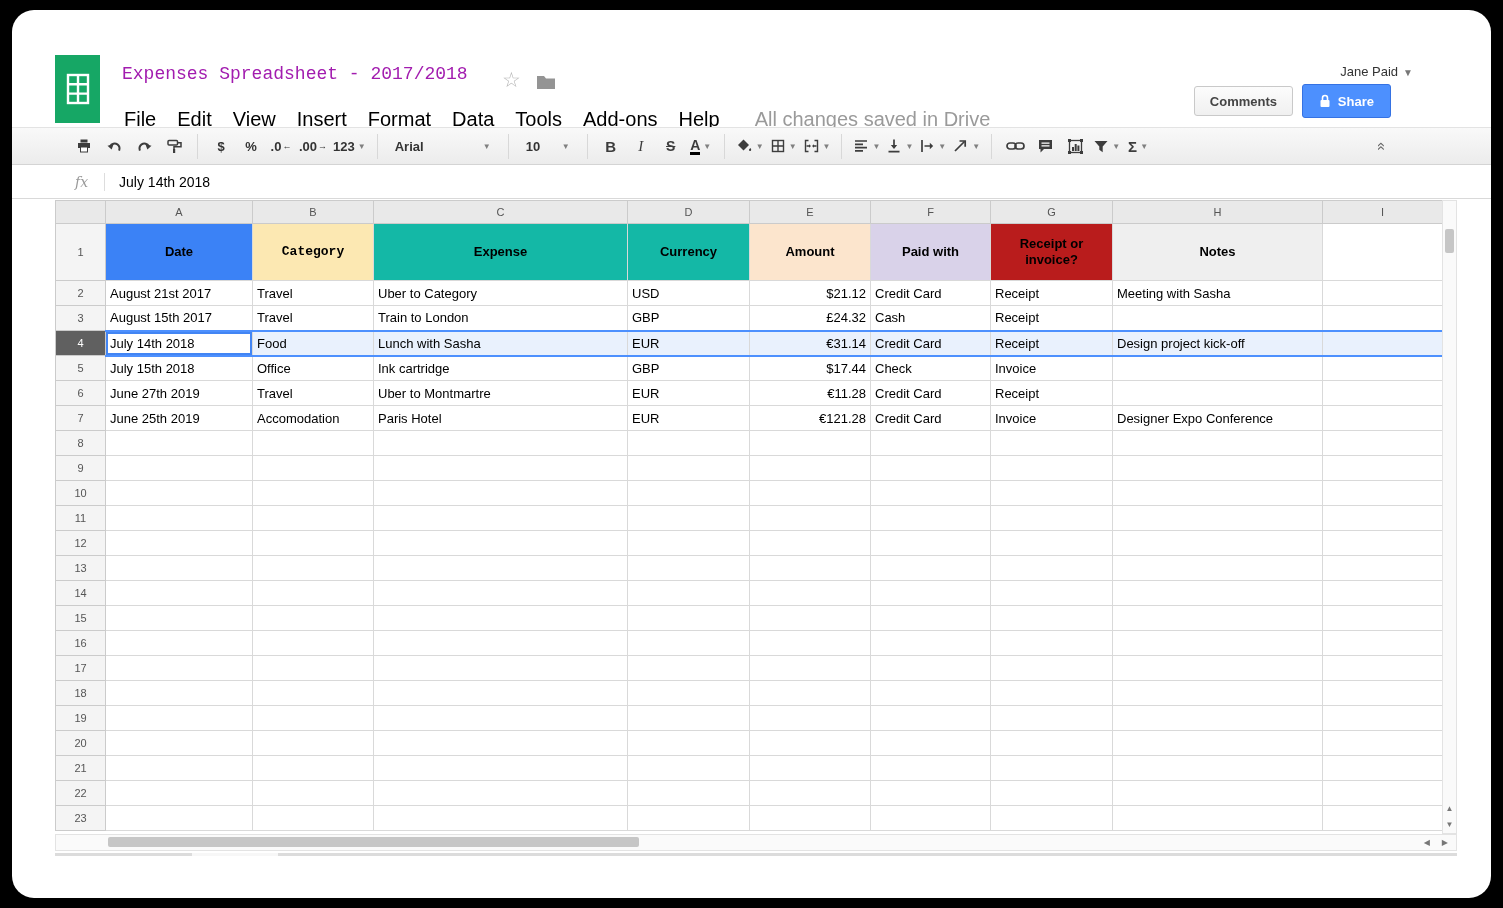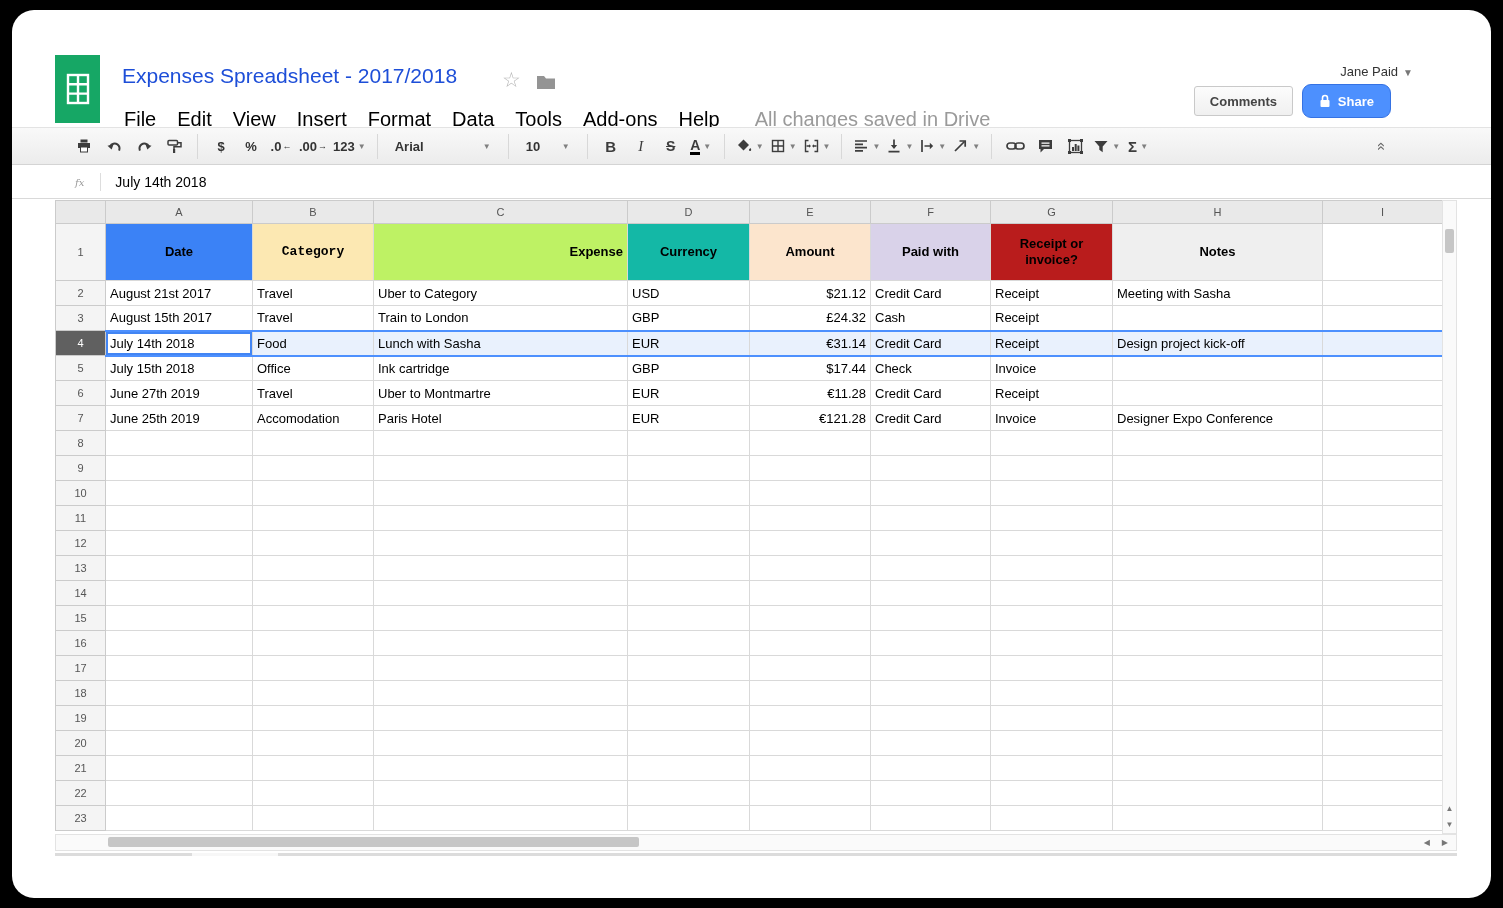--- a/index.html
+++ b/index.html
@@ -4,33 +4,33 @@
 <style>
   html,body{margin:0;padding:0;}
   body{width:1503px;height:908px;background:#000;position:relative;overflow:hidden;
        font-family:"Liberation Sans",sans-serif;}
   .window{position:absolute;left:12px;top:10px;width:1479px;height:888px;background:#fff;
           border-radius:22px;overflow:hidden;}
 
   
   .logo{position:absolute;left:43px;top:45px;width:45px;height:68px;background:#16a765;
         display:flex;align-items:center;justify-content:center;}
-  .doc-title{position:absolute;left:110px;top:54px;font-size:21px;color:#1d4ed8;white-space:nowrap;}
+  .doc-title{position:absolute;left:110px;top:54px;font-size:18px;color:#a21caf;white-space:nowrap;font-family:Liberation Mono, monospace;}
   .star{position:absolute;left:490px;top:58px;font-size:21px;color:#b9b9b9;}
   .folder{position:absolute;left:524px;top:64px;}
   .menu-bar{position:absolute;left:112px;top:98px;font-size:20px;color:#000;white-space:nowrap;}
   .menu-item{display:inline-block;margin-right:21px;cursor:default;}
   .save-status{display:inline-block;margin-left:14px;color:#9a9a9a;}
   .account{position:absolute;top:54px;right:78px;font-size:13px;color:#333;}
   .account .caret{font-size:10px;color:#777;margin-left:5px;}
   .btn-comments{position:absolute;top:76px;right:198px;height:28px;padding:0 15px;
         background:linear-gradient(#fcfcfc,#f0f0f0);border:1px solid #c9c9c9;border-radius:3px;
         font-size:13px;font-weight:bold;color:#444;display:flex;align-items:center;}
   .btn-share{position:absolute;top:74px;right:100px;height:32px;padding:0 16px;
-        background:#4d90fe;border:1px solid #3572e3;border-radius:9px;font-size:13px;
+        background:#4d90fe;border:1px solid #3572e3;border-radius:3px;font-size:13px;
         font-weight:bold;color:#fff;display:flex;align-items:center;gap:7px;}
 
   
   .toolbar{position:absolute;left:0;top:117px;width:100%;height:38px;
         background:linear-gradient(#f9f9f9,#ececec);border-top:1px solid #e3e3e3;
         border-bottom:1px solid #d4d4d4;display:flex;align-items:center;box-sizing:border-box;}
   .tbtn{height:24px;min-width:24px;display:inline-flex;align-items:center;justify-content:center;
         margin:0 3px;color:#3d3d3d;font-size:13px;}
   .tsep{width:1px;height:25px;background:#d8d8d8;margin:0 8px;}
   .caret{font-size:8px;color:#808080;margin-left:3px;}
@@ -41,21 +41,21 @@
   .b-bold{font-weight:bold;font-size:15px;}
   .b-italic{font-style:italic;font-size:15px;font-family:"Liberation Serif",serif;}
   .b-strike{text-decoration:line-through;font-weight:bold;font-size:14px;}
   .b-acolor{font-weight:bold;font-size:14px;border-bottom:3px solid #000;line-height:14px;}
   .b-sigma{font-weight:bold;font-size:15px;}
   .collapse{margin-left:auto;margin-right:105px;color:#666;font-size:15px;transform:rotate(90deg);}
 
   
   .fxbar{position:absolute;left:0;top:156px;width:100%;height:33px;background:#fff;
         border-bottom:1px solid #d9d9d9;display:flex;align-items:center;box-sizing:border-box;}
-  .fx{margin-left:63px;font-family:"DejaVu Serif",serif;font-style:italic;color:#9a9a9a;font-size:10px;}
+  .fx{margin-left:63px;font-family:"DejaVu Serif",serif;font-style:italic;color:#9a9a9a;font-size:14px;}
   .fxsep{width:1px;height:18px;background:#ddd;margin:0 14px 0 16px;}
   .fxvalue{font-size:14px;color:#000;}
 
   
   .grid{position:absolute;left:43px;top:190px;}
   table{border-collapse:collapse;table-layout:fixed;width:1387px;}
   th,td{box-sizing:border-box;}
   th.colh{height:23px;background:#e9e9e9;border:1px solid #cbcbcb;font-size:11px;
         font-weight:normal;color:#555;text-align:center;}
   th.corner{background:#e9e9e9;border:1px solid #cbcbcb;}
@@ -339,21 +339,21 @@
             <th class="colh">G</th>
             <th class="colh">H</th>
             <th class="colh">I</th>
           </tr>
       </thead>
       <tbody id="sheet-body">
           <tr class="hrow">
             <th class="rowh">1</th>
             <td style="background: #3b82f6;">Date</td>
             <td style="background: rgb(252, 232, 178); font-family: Liberation Mono, monospace;">Category</td>
-            <td style="background: #bef264; text-align: right;">Expense</td>
+            <td style="background: #14b8a6;">Expense</td>
             <td style="background: #14b8a6;">Currency</td>
             <td style="background: rgb(252, 229, 205);">Amount</td>
             <td style="background: rgb(217, 210, 233);">Paid with</td>
             <td style="background: #b91c1c;">Receipt or invoice?</td>
             <td style="background: rgb(239, 239, 239);">Notes</td>
             <td style="background: rgb(255, 255, 255);"></td>
           </tr>
           <tr class="r">
             <th class="rowh">2</th>
             <td>August 21st 2017</td>

